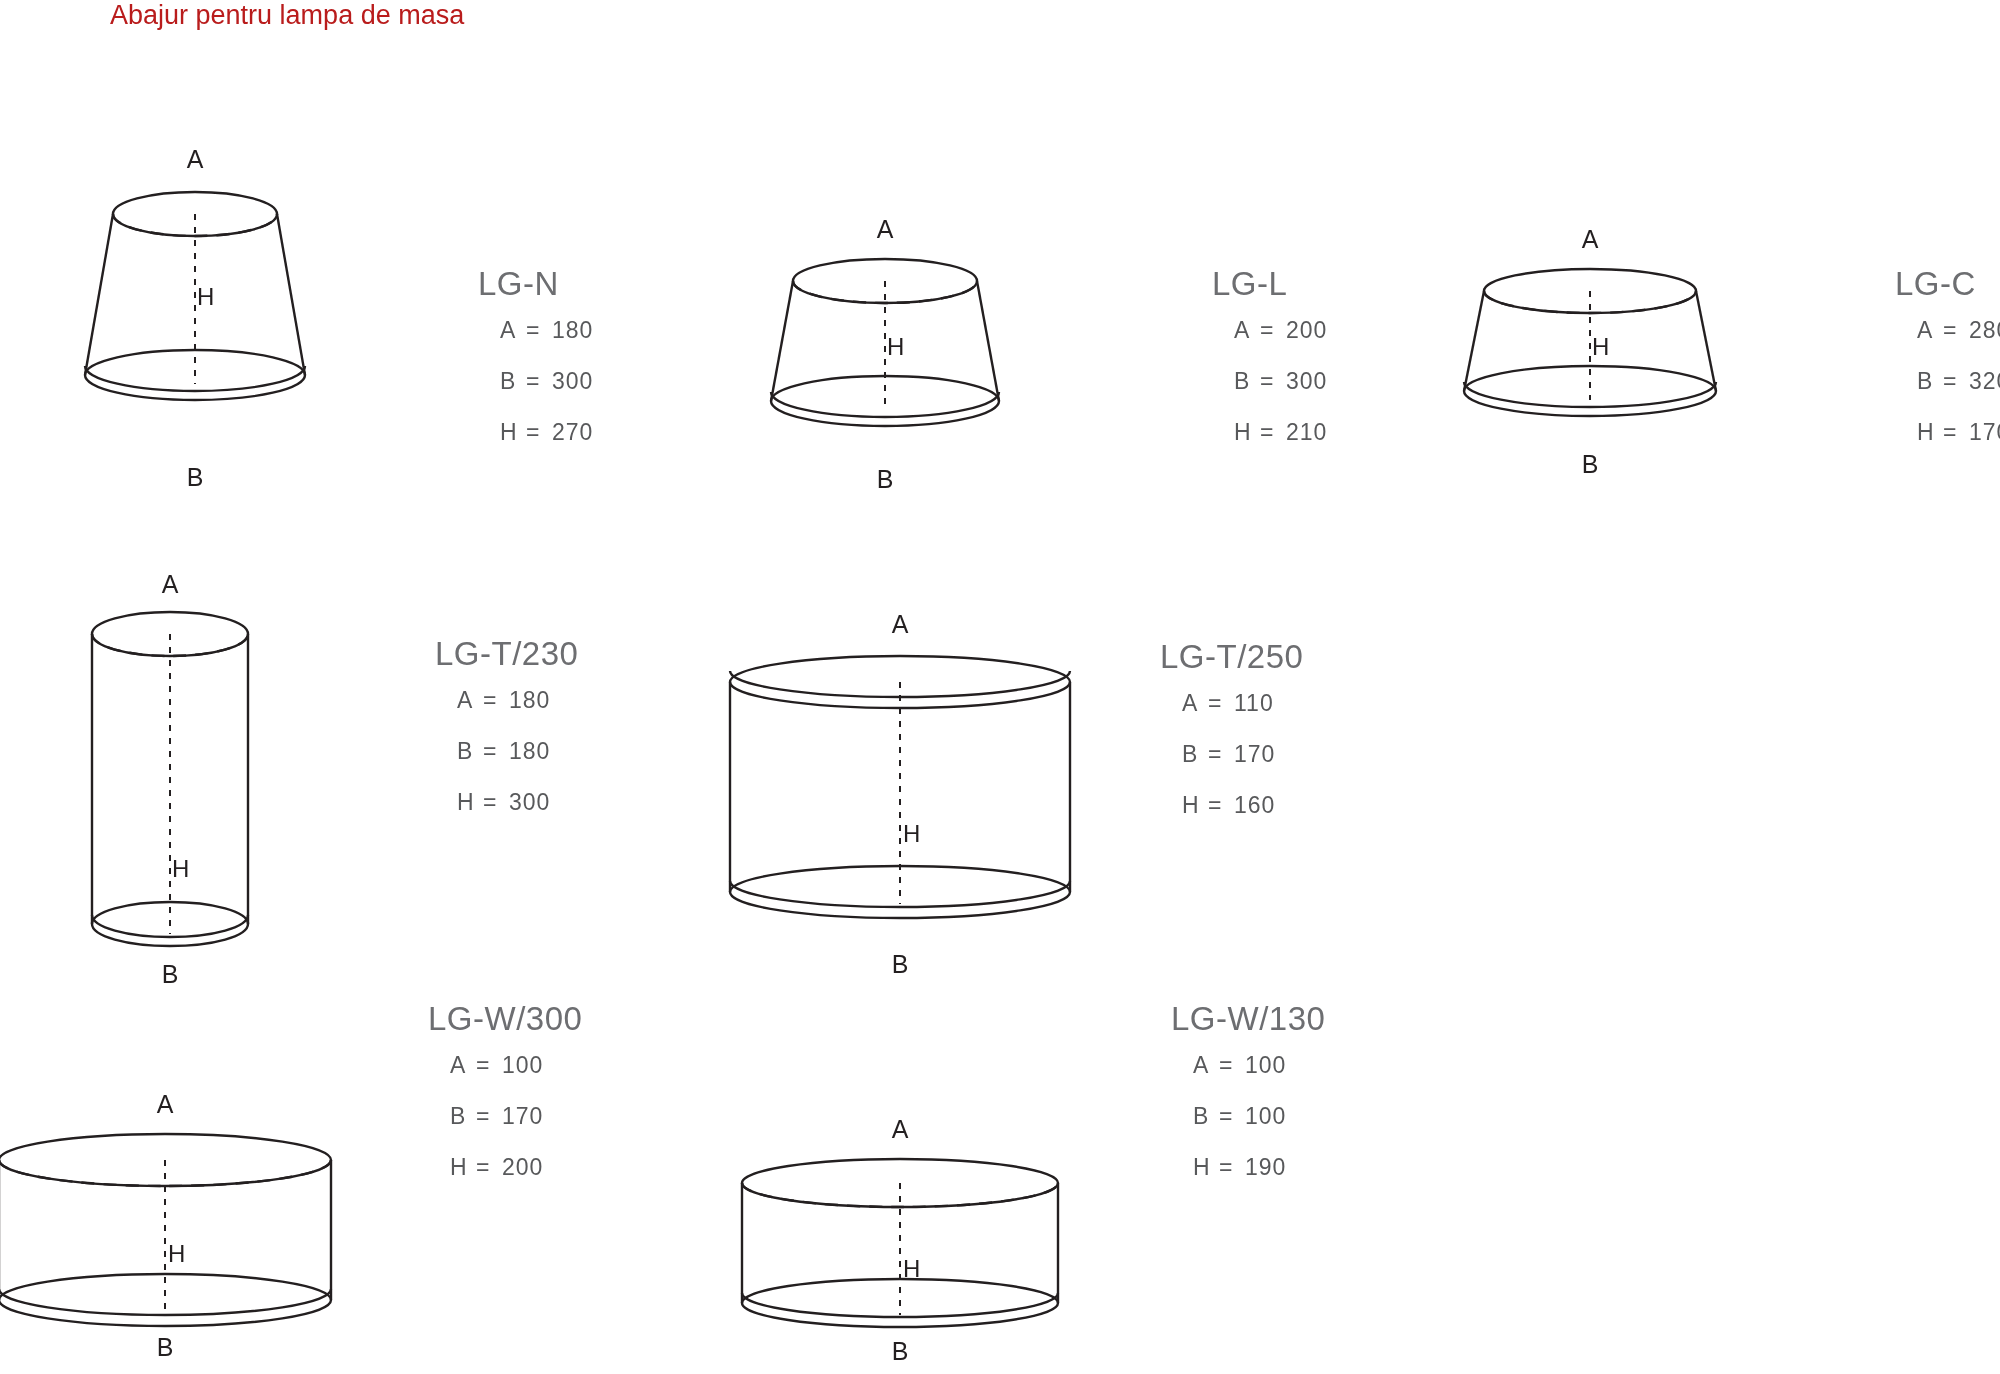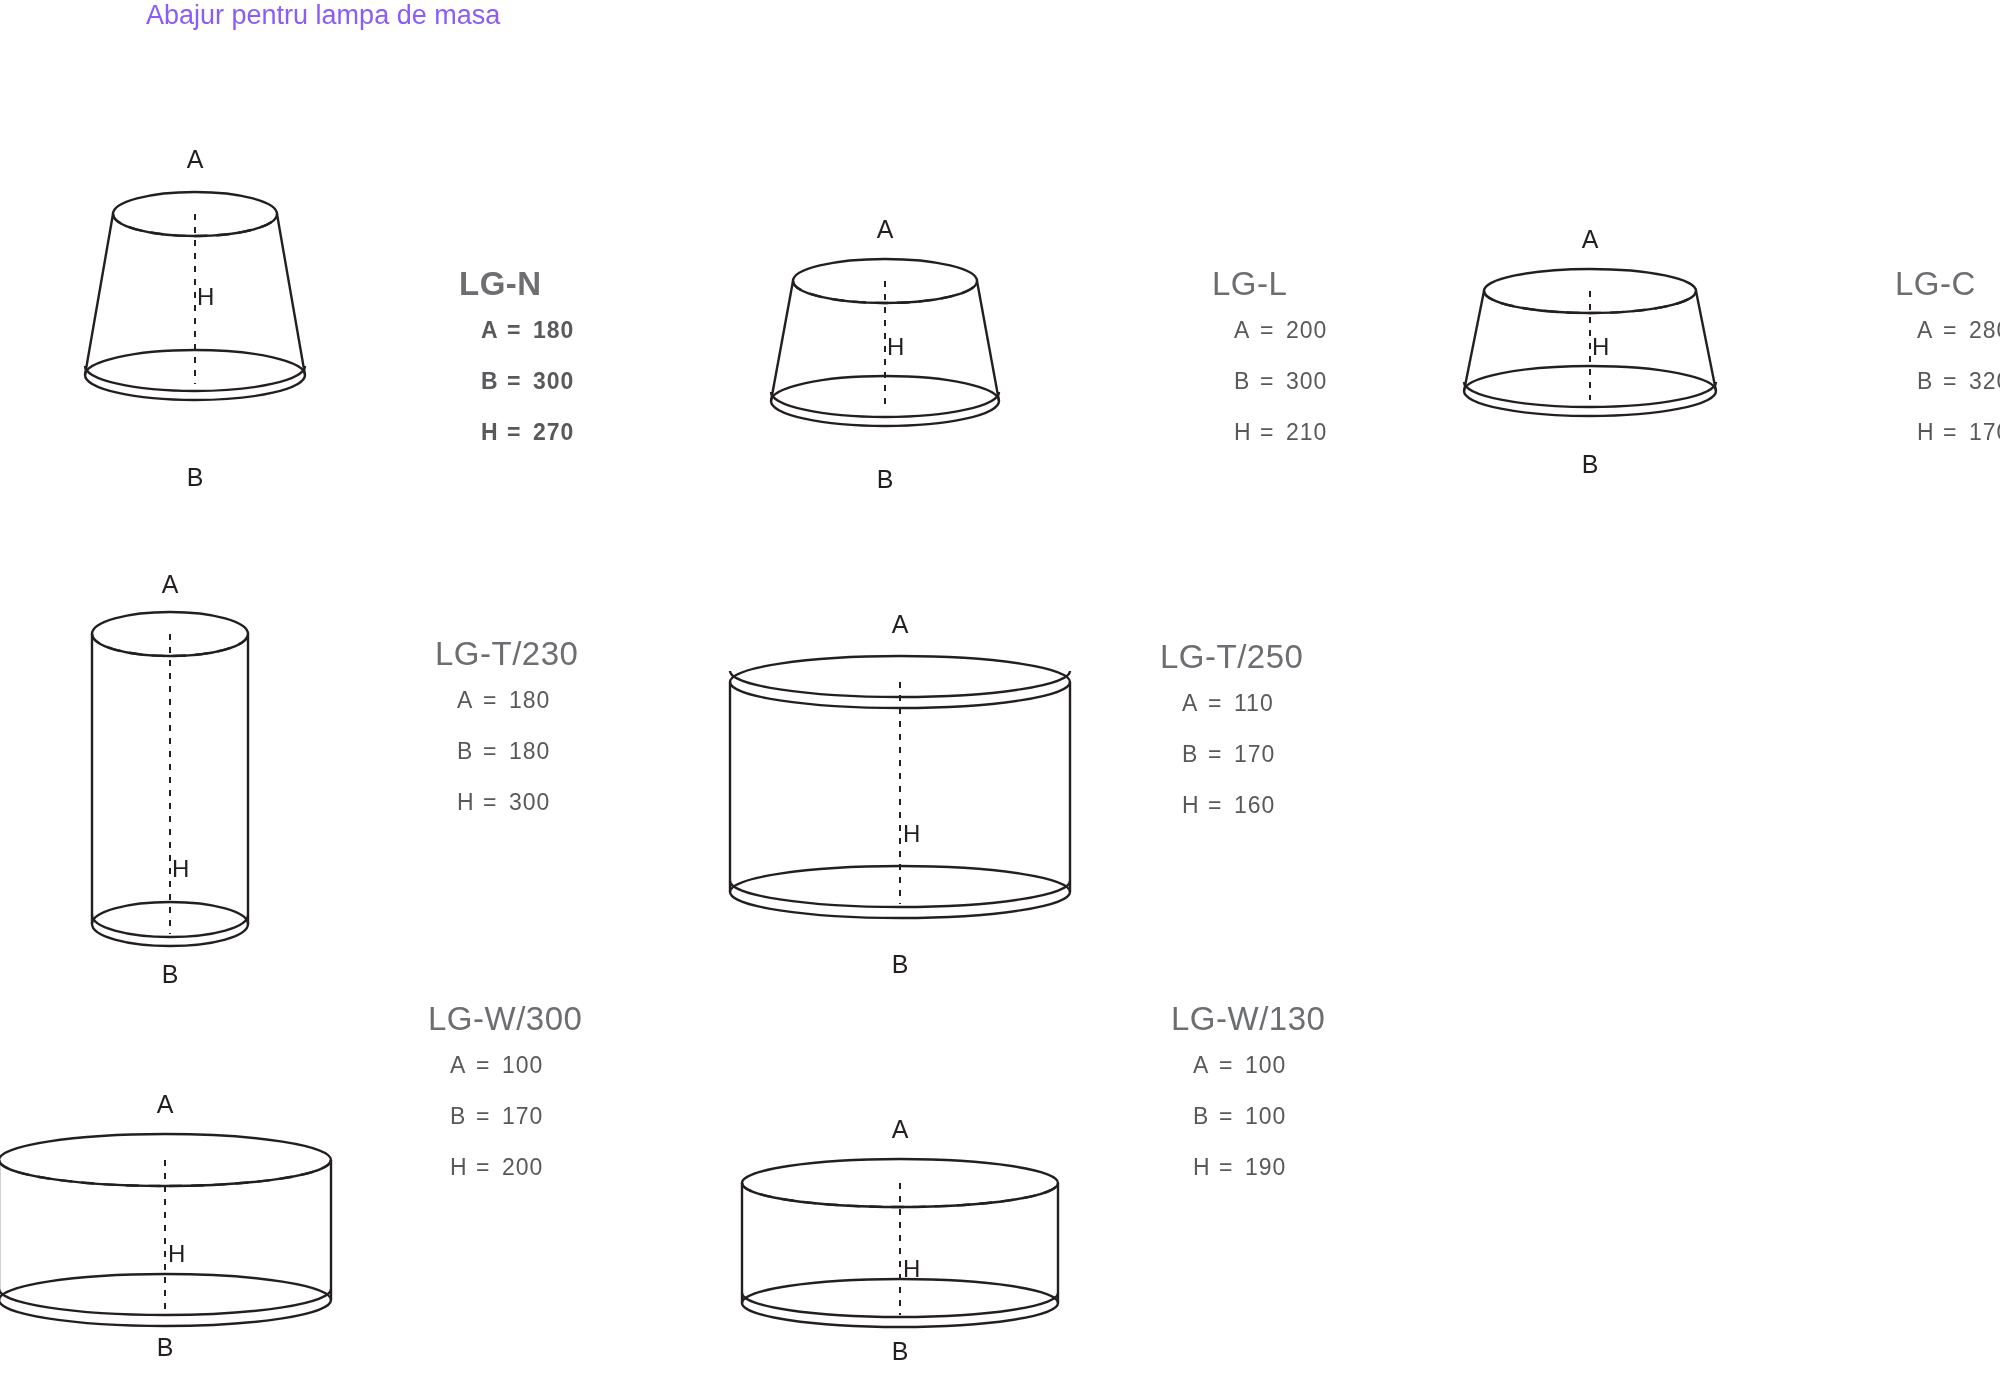--- a/index.html
+++ b/index.html
@@ -13,23 +13,22 @@
     position: relative;
     font-family: "Liberation Sans", sans-serif;
     color: #231f20;
     overflow: hidden;
   }
   .page-title {
     position: absolute;
     left: 110px;
     top: 0px;
     font-size: 27px;
-    color: #8b5cf6;
-    white-space: nowrap;
-    margin-left: 36px;
+    color: #b91c1c;
+    white-space: nowrap;
   }
 
   .item {
     position: absolute;
   }
   .shape-box {
     position: absolute;
   }
   .shape-box svg {
     display: block;
@@ -89,21 +88,21 @@
 
       <path d="M30 196 A110 25 0 0 0 250 196" fill="none" stroke="#231f20" stroke-width="2.4" transform="translate(0,-9)"></path>
 
       <line x1="140" y1="35" x2="140" y2="205" stroke="#231f20" stroke-width="2" stroke-dasharray="6 7"></line>
     </svg>
   </div>
   <div class="lbl lbl-h" style="left:142px; top:138px;">H</div>
   <div class="lbl" style="left:0; top:318px; width:280px;">B</div>
 </div>
 
-<div class="spec" style="left:459px; top:265px;font-weight:bold;">
+<div class="spec" style="left:478px; top:265px;">
   <div class="spec-title">LG-N</div>
   <div class="spec-row">
     <span class="k">A</span><span class="eq">=</span><span class="v">180</span>
   </div>
   <div class="spec-row">
     <span class="k">B</span><span class="eq">=</span><span class="v">300</span>
   </div>
   <div class="spec-row">
     <span class="k">H</span><span class="eq">=</span><span class="v">270</span>
   </div>

